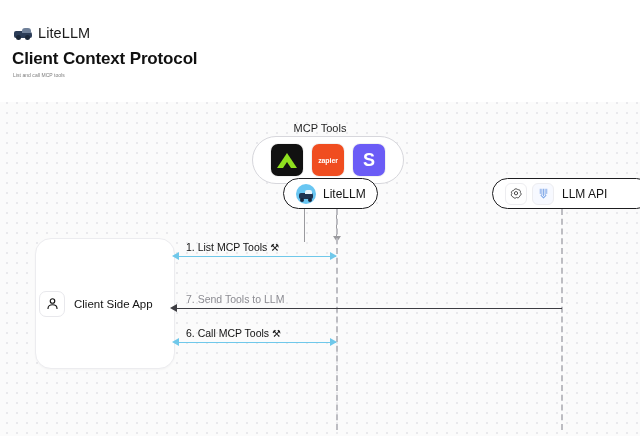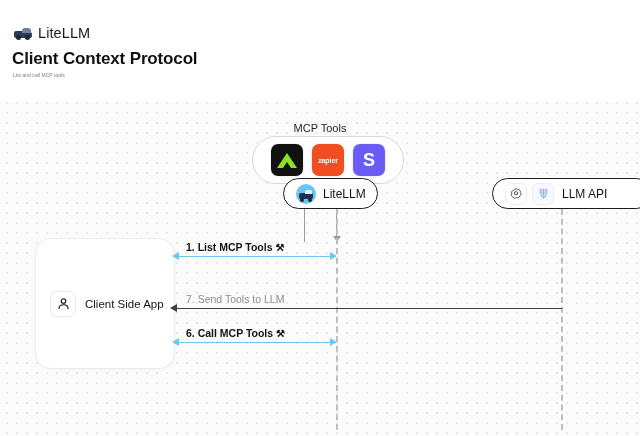--- a/index.html
+++ b/index.html
@@ -190,21 +190,21 @@
   .api-badge.second { background: #f7f9ff; margin-right: 8px; }
 
   
   #client-box {
     position: absolute; left: 35px; top: 152px;
     width: 140px; height: 131px;
     background: #ffffff;
     border: 1.2px solid #ececef;
     border-radius: 16px;
     display: flex; align-items: center;
-    padding-left: 14px;
+    padding-left: 3px;
     box-shadow: 0 1px 2px rgba(0,0,0,0.03);
   }
   #client-icon {
     width: 26px; height: 26px;
     border: 1px solid #e8e8ec;
     border-radius: 7px;
     background: #ffffff;
     display: flex; align-items: center; justify-content: center;
     margin-right: 9px; flex: 0 0 auto;
   }
@@ -231,21 +231,21 @@
   }
   .arrow-head.left.blue  { border-right: 7px solid #6fc8ea; }
   .arrow-head.right.blue { border-left: 7px solid #6fc8ea; }
   .arrow-head.left.dark  { border-right: 7px solid #3d3d42; }
   .msg-label {
     position: absolute;
     font-size: 10.5px;
     white-space: nowrap;
     background: transparent;
   }
-  .msg-label.dark-text { color: #131313; font-weight: 700; }
+  .msg-label.dark-text { color: #131313; font-weight: 400; }
   .msg-label.gray-text { color: #8c8c92; }
   .tool-glyph { font-size: 10px; }
 </style>
 </head>
 <body>
 
 <div id="page">
 
   <div id="brand-bar">
     <div id="brand-logo">

